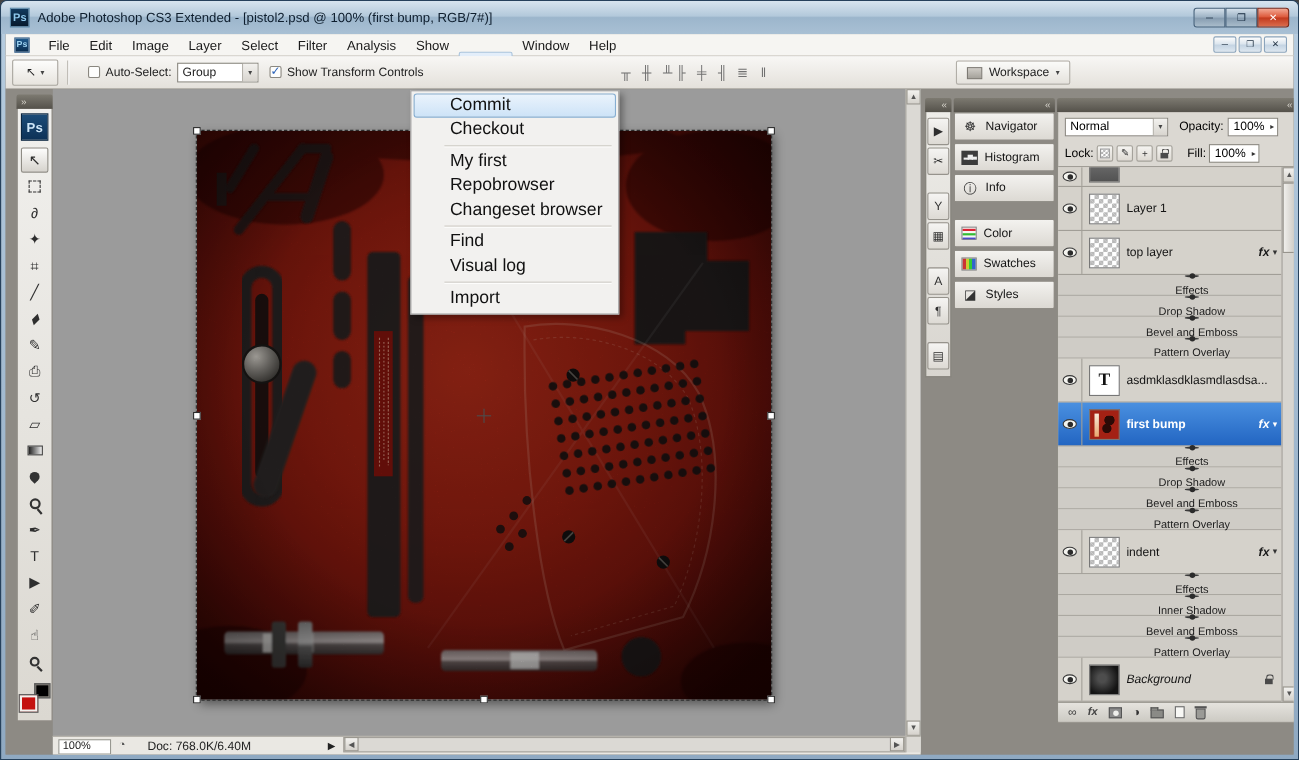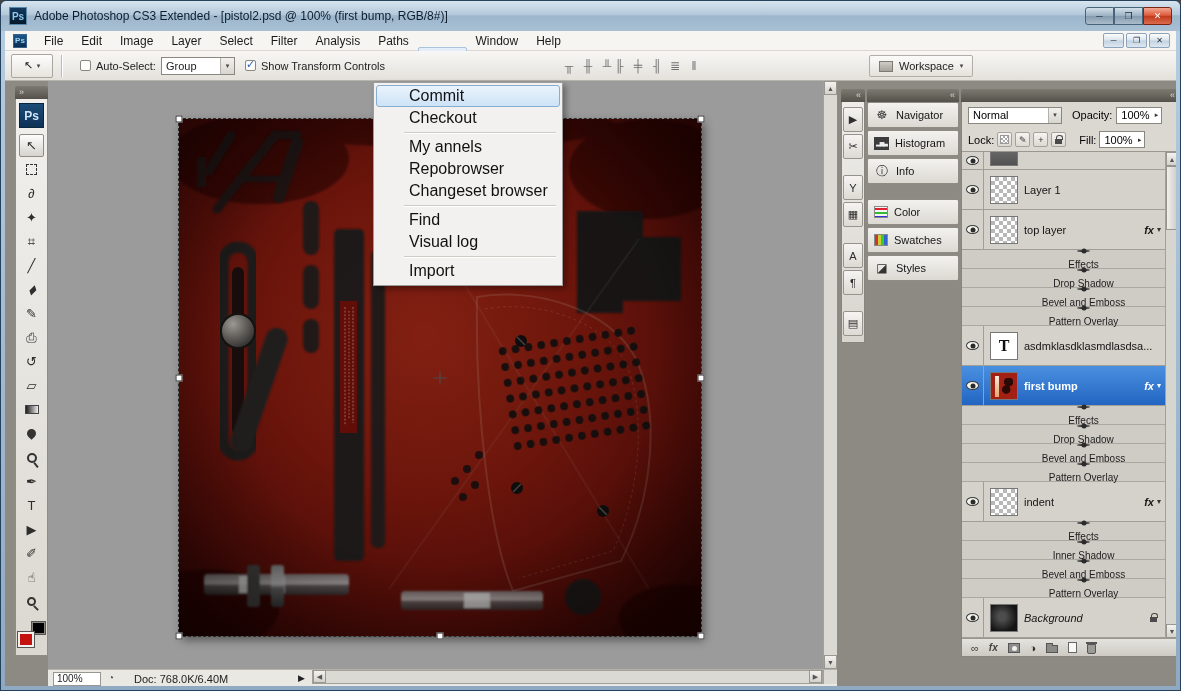--- a/index.html
+++ b/index.html
@@ -194,40 +194,40 @@
   .zm-item.hl { background:linear-gradient(#eaf3fc,#cde3f7); border-color:#86aed2; }
   .zm-sep { height:1px; background:#cfccc6; box-shadow:0 1px 0 #fff; margin:3px 6px 3px 30px; }
 </style>
 </head>
 <body>
 
 <div class="window">
 
   <div class="titlebar">
     <span class="app-badge">Ps</span>
-    <span class="title-text">Adobe Photoshop CS3 Extended - [pistol2.psd @ 100% (first bump, RGB/8#)]</span>
+    <span class="title-text">Adobe Photoshop CS3 Extended - [pistol2.psd @ 100% (first bump, RGB/7#)]</span>
     <span class="win-btns">
       <span class="win-btn">─</span>
       <span class="win-btn">❐</span>
       <span class="win-btn close">✕</span>
     </span>
   </div>
 
   <div class="app-body">
 
     <div class="menubar">
       <span class="doc-badge">Ps</span>
       <span class="menu-item">File</span>
       <span class="menu-item">Edit</span>
       <span class="menu-item">Image</span>
       <span class="menu-item">Layer</span>
       <span class="menu-item">Select</span>
       <span class="menu-item">Filter</span>
       <span class="menu-item">Analysis</span>
-      <span class="menu-item">Paths</span>
+      <span class="menu-item">Show</span>
       <span class="menu-item open">Zoom</span>
       <span class="menu-item">Window</span>
       <span class="menu-item">Help</span>
       <span class="doc-btns">
         <span class="doc-btn">─</span>
         <span class="doc-btn">❐</span>
         <span class="doc-btn">✕</span>
       </span>
     </div>
 
@@ -693,21 +693,21 @@
             <span class="ic-trash"></span>
           </div>
         </div>
       </div>
     </div>
 
     <div class="zoom-menu">
       <div class="zm-item hl">Commit</div>
       <div class="zm-item">Checkout</div>
       <div class="zm-sep"></div>
-      <div class="zm-item">My annels</div>
+      <div class="zm-item">My first</div>
       <div class="zm-item">Repobrowser</div>
       <div class="zm-item">Changeset browser</div>
       <div class="zm-sep"></div>
       <div class="zm-item">Find</div>
       <div class="zm-item">Visual log</div>
       <div class="zm-sep"></div>
       <div class="zm-item">Import</div>
     </div>
 
   </div>

